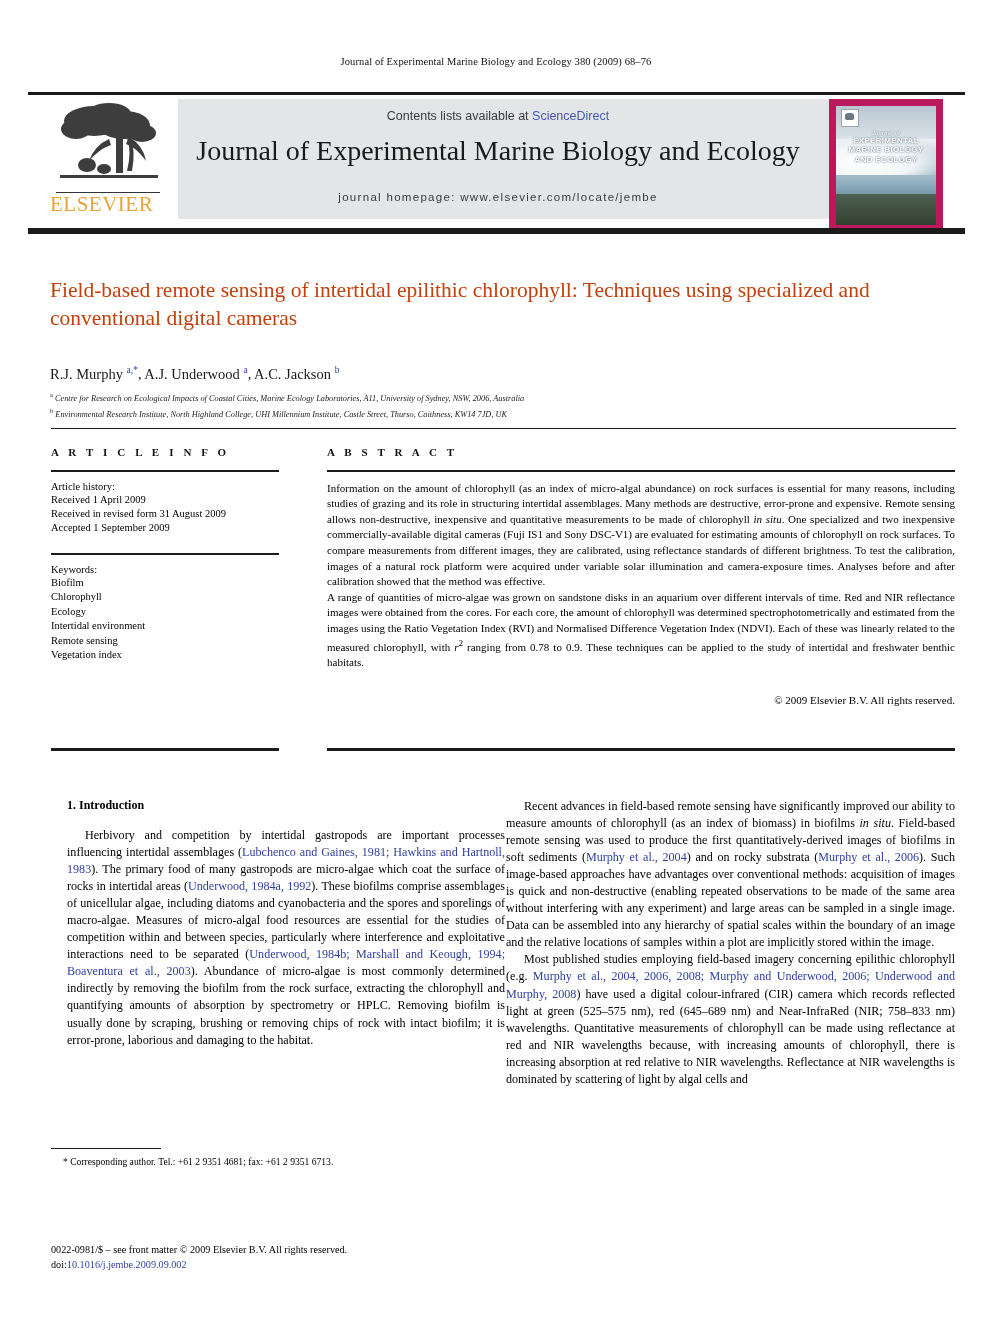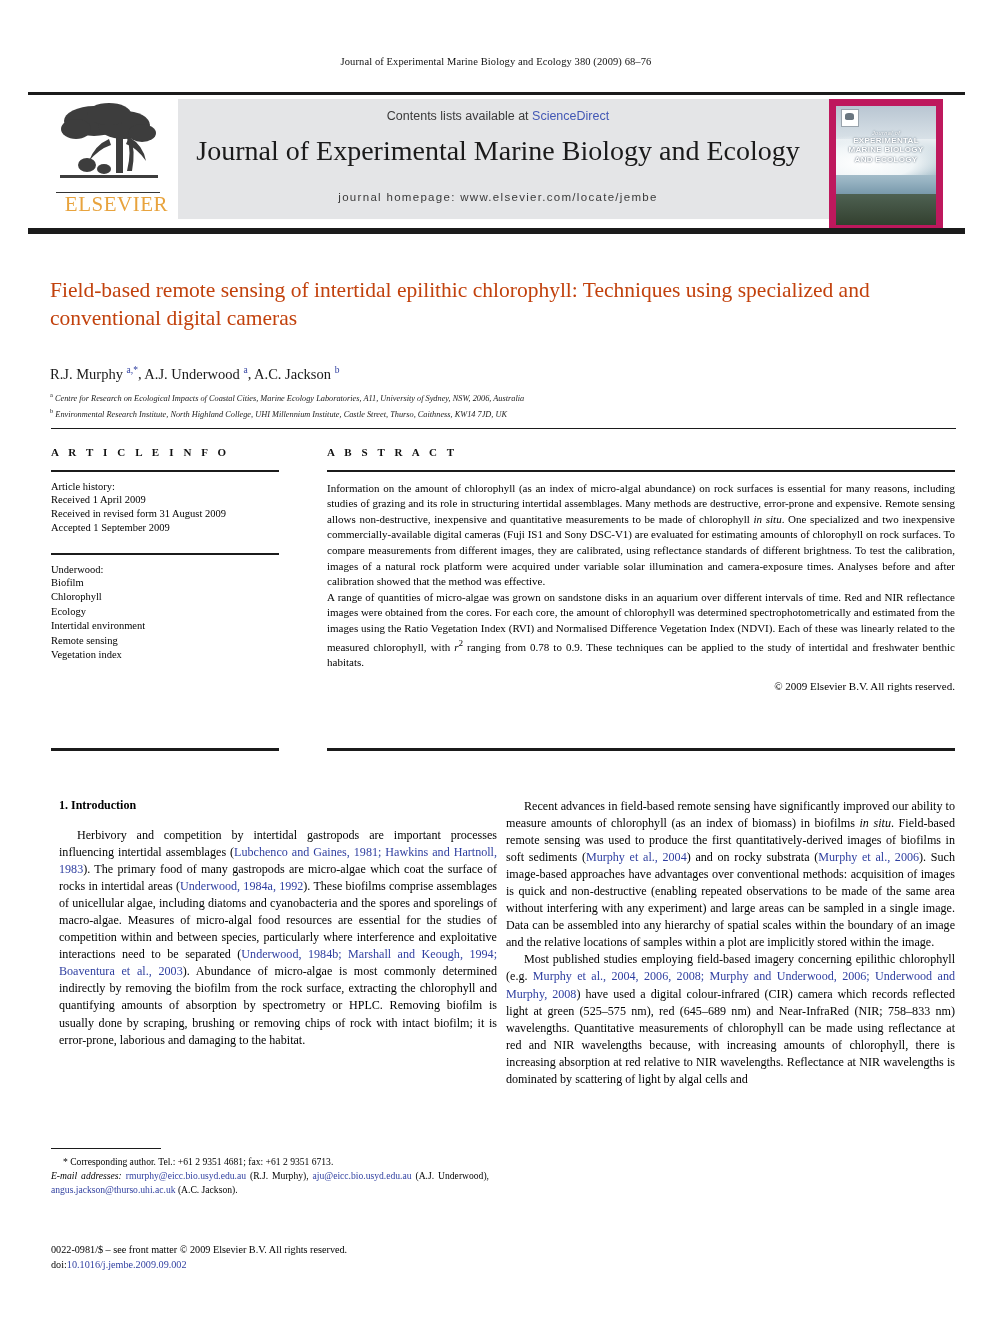--- a/index.html
+++ b/index.html
@@ -53,21 +53,21 @@
   .tree-box {
     position: absolute;
     left: 4px; top: 0;
     width: 110px; height: 88px;
     overflow: hidden;
   }
   .elsevier-word {
     position: absolute;
     left: 0; bottom: 2px;
     width: 118px;
-    text-align: right;
+    text-align: left;
     font-family: "Liberation Serif", serif;
     font-size: 21px;
     letter-spacing: 0.5px;
     color: #E8A33D;
   }
   .elsevier-underline {
     position: absolute;
     left: 6px; bottom: 26px;
     width: 104px; height: 1.5px;
     background: #333;
@@ -256,40 +256,40 @@
     font-size: 11px;
     line-height: 1.42;
     text-align: justify;
     text-justify: inter-word;
     margin: 0 0 0 0;
   }
   .abs-p + .abs-p { margin-top: 0; }
   .abs-copy {
     font-size: 11px;
     text-align: right;
-    margin-top: 10px;
+    margin-top: 24px;
   }
 
   .rule-bottom-left {
     position: absolute;
     left: 51px; top: 748px;
     width: 228px; height: 2.5px;
     background: #1b1b1b;
   }
   .rule-bottom-right {
     position: absolute;
     left: 327px; top: 748px;
     width: 628px; height: 2.5px;
     background: #1b1b1b;
   }
 
   
   .col-left {
     position: absolute;
-    left: 59px; top: 798px;
+    left: 67px; top: 798px;
     width: 438px;
   }
   .col-right {
     position: absolute;
     left: 506px; top: 798px;
     width: 449px;
   }
   .h2 {
     font-size: 12px;
     font-weight: bold;
@@ -405,21 +405,21 @@
 
   <div class="infocol">
     <div class="sec-head">A R T I C L E    I N F O</div>
     <div class="hr-thin"></div>
     <div class="info-label">Article history:</div>
     <div class="info-line">Received 1 April 2009</div>
     <div class="info-line">Received in revised form 31 August 2009</div>
     <div class="info-line">Accepted 1 September 2009</div>
     <div class="info-gap"></div>
     <div class="hr-thin"></div>
-    <div class="info-label">Underwood:</div>
+    <div class="info-label">Keywords:</div>
     <div class="kw-line">Biofilm</div>
     <div class="kw-line">Chlorophyll</div>
     <div class="kw-line">Ecology</div>
     <div class="kw-line">Intertidal environment</div>
     <div class="kw-line">Remote sensing</div>
     <div class="kw-line">Vegetation index</div>
   </div>
 
   <div class="abscol">
     <div class="sec-head">A B S T R A C T</div>
@@ -438,21 +438,20 @@
   </div>
 
   <div class="col-right">
     <p class="body-p">Recent advances in field-based remote sensing have significantly improved our ability to measure amounts of chlorophyll (as an index of biomass) in biofilms <span class="ital">in situ</span>. Field-based remote sensing was used to produce the first quantitatively-derived images of biofilms in soft sediments (<span class="cite">Murphy et al., 2004</span>) and on rocky substrata (<span class="cite">Murphy et al., 2006</span>). Such image-based approaches have advantages over conventional methods: acquisition of images is quick and non-destructive (enabling repeated observations to be made of the same area without interfering with any experiment) and large areas can be sampled in a single image. Data can be assembled into any hierarchy of spatial scales within the boundary of an image and the relative locations of samples within a plot are implicitly stored within the image.</p>
     <p class="body-p">Most published studies employing field-based imagery concerning epilithic chlorophyll (e.g. <span class="cite">Murphy et al., 2004, 2006, 2008; Murphy and Underwood, 2006; Underwood and Murphy, 2008</span>) have used a digital colour-infrared (CIR) camera which records reflected light at green (525–575 nm), red (645–689 nm) and Near-InfraRed (NIR; 758–833 nm) wavelengths. Quantitative measurements of chlorophyll can be made using reflectance at red and NIR wavelengths because, with increasing amounts of chlorophyll, there is increasing absorption at red relative to NIR wavelengths. Reflectance at NIR wavelengths is dominated by scattering of light by algal cells and</p>
   </div>
 
   <div class="foot-rule"></div>
   <div class="footnote">
     <div class="fn-first">* Corresponding author. Tel.: +61 2 9351 4681; fax: +61 2 9351 6713.</div>
-    <div><span class="fn-em">E-mail addresses:</span> <span class="mail">rmurphy@eicc.bio.usyd.edu.au</span> (R.J. Murphy), <span class="mail">aju@eicc.bio.usyd.edu.au</span> (A.J. Underwood), <span class="mail">angus.jackson@thurso.uhi.ac.uk</span> (A.C. Jackson).</div>
   </div>
 
   <div class="issn">
     <div>0022-0981/$ – see front matter © 2009 Elsevier B.V. All rights reserved.</div>
     <div><span>doi:</span><span class="doi-link">10.1016/j.jembe.2009.09.002</span></div>
   </div>
 
 </div>
 
 </body></html>

